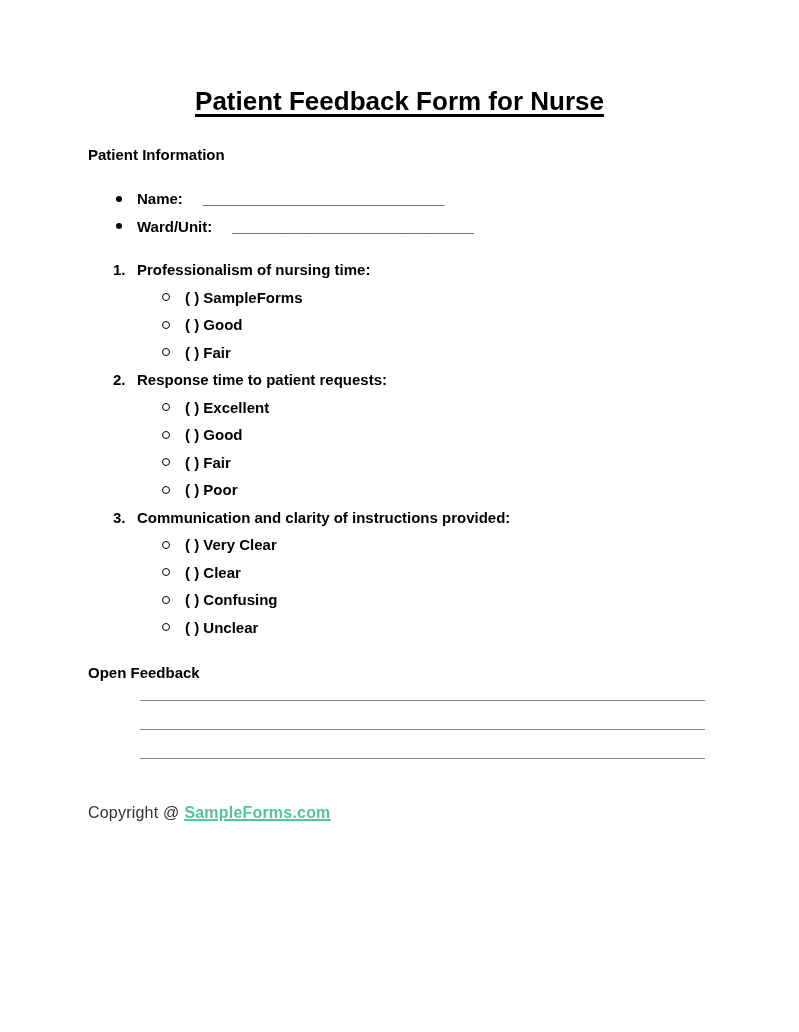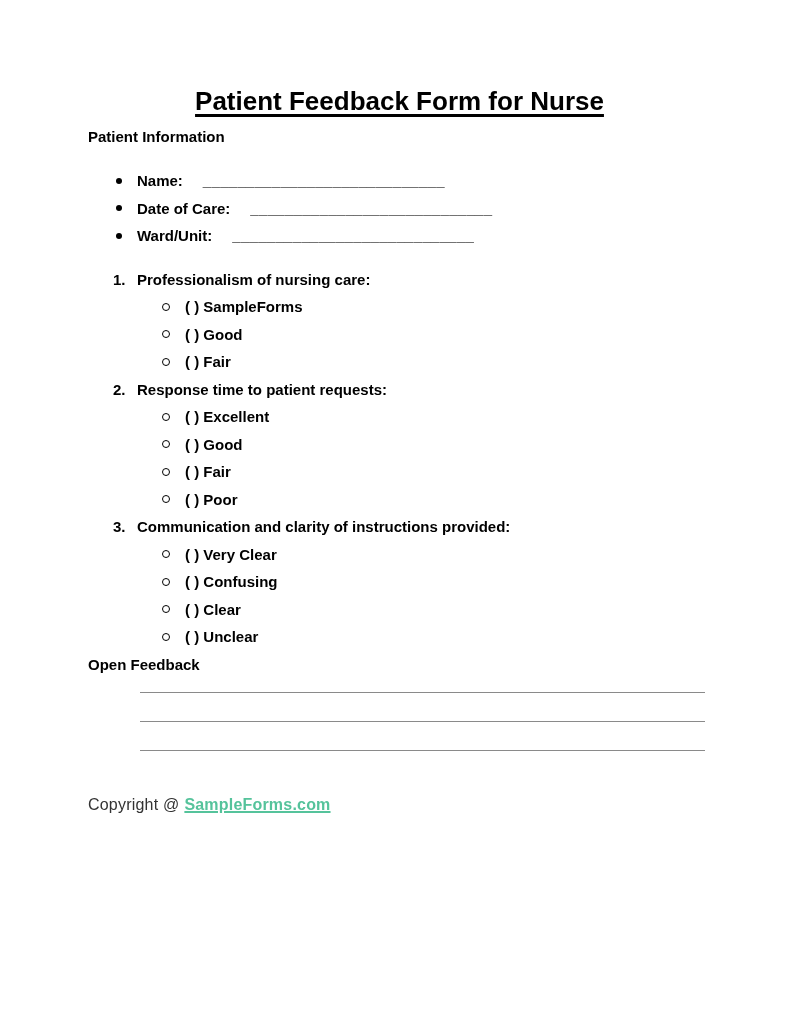--- a/index.html
+++ b/index.html
@@ -21,21 +21,21 @@
     font-size: 26px;
     line-height: 34px;
     font-weight: bold;
   }
   .doc-title .underlined {
     text-decoration: underline;
     text-decoration-thickness: 2.5px;
     text-underline-offset: 4px;
   }
   .section-heading {
-    margin: 10px 0 0 0;
+    margin: 28px 0 0 0;
     font-size: 15px;
     line-height: 18px;
     font-weight: bold;
   }
   .rows { margin: 26px 0 0 0; }
   .rows.tight { margin-top: 25px; }
   .row {
     position: relative;
     font-size: 15px;
     line-height: 17.5px;
@@ -98,34 +98,30 @@
 
   <div class="section-heading">Patient Information</div>
 
   <div class="rows">
     <div class="row">
       <span class="bullet-disc"></span>
       <span>Name:</span><span class="field-line">____________________________</span>
     </div>
     <div class="row">
       <span class="bullet-disc"></span>
-      <span>Date of Care:</span><span class="field-line">____________________________</span>
-    </div>
-    <div class="row">
-      <span class="bullet-disc"></span>
       <span>Ward/Unit:</span><span class="field-line">____________________________</span>
     </div>
   </div>
 
 
   <div class="rows">
 
     <div class="row">
       <span class="q-number">1.</span>
-      <span>Professionalism of nursing care:</span>
+      <span>Professionalism of nursing time:</span>
     </div>
     <div class="row opt-row">
       <span class="bullet-circle"></span>
       <span>( ) SampleForms</span>
     </div>
     <div class="row opt-row">
       <span class="bullet-circle"></span>
       <span>( ) Good</span>
     </div>
     <div class="row opt-row">
@@ -157,25 +153,25 @@
     <div class="row">
       <span class="q-number">3.</span>
       <span>Communication and clarity of instructions provided:</span>
     </div>
     <div class="row opt-row">
       <span class="bullet-circle"></span>
       <span>( ) Very Clear</span>
     </div>
     <div class="row opt-row">
       <span class="bullet-circle"></span>
-      <span>( ) Confusing</span>
+      <span>( ) Clear</span>
     </div>
     <div class="row opt-row">
       <span class="bullet-circle"></span>
-      <span>( ) Clear</span>
+      <span>( ) Confusing</span>
     </div>
     <div class="row opt-row">
       <span class="bullet-circle"></span>
       <span>( ) Unclear</span>
     </div>
 
   </div>
 
   <div class="section-heading">Open Feedback</div>
 

